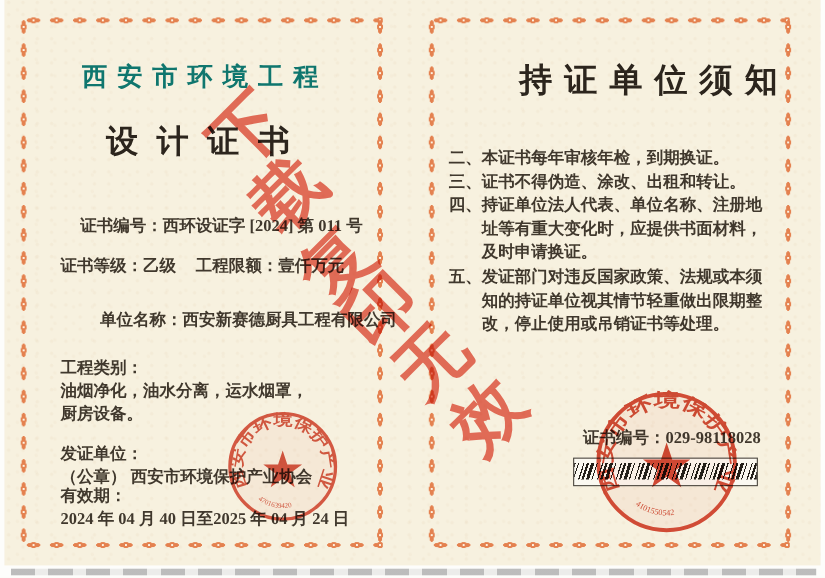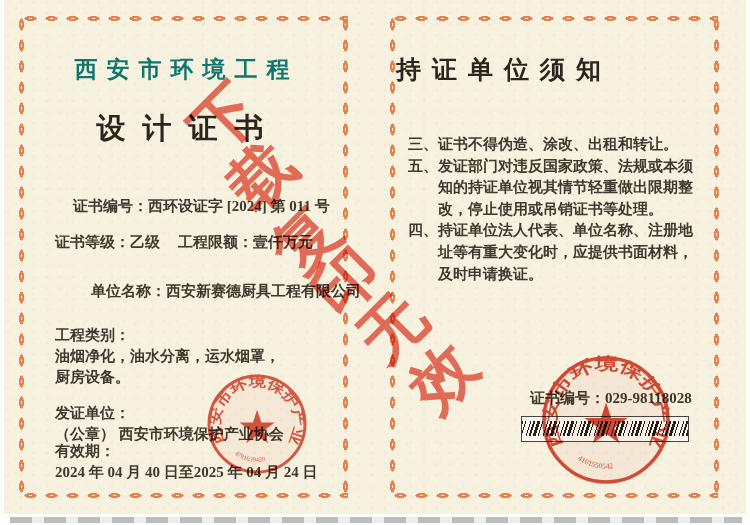--- a/index.html
+++ b/index.html
@@ -28,22 +28,22 @@
              font-size:23px;font-weight:700;color:#0f766e;letter-spacing:9px;text-indent:5px;}
   #lp-title2{position:absolute;left:20px;top:109px;width:328px;text-align:center;
              font-size:29px;font-weight:700;color:#2c251d;letter-spacing:17px;text-indent:9px;}
   #lp-sub{position:absolute;left:20px;top:145px;width:328px;text-align:center;
           font-size:15px;font-weight:600;letter-spacing:5px;text-indent:3px;color:#463d30;}
   .row{position:absolute;left:55px;width:290px;font-size:15px;line-height:21px;color:#40382d;}
   .row .pair{display:inline-block;vertical-align:top;margin-right:18px;}
   .row .lbl{display:inline-block;vertical-align:top;font-weight:700;}
   .row .val{display:inline-block;vertical-align:top;font-weight:600;}
   
-  #rp-title{position:absolute;left:390px;top:53px;width:328px;text-align:left;
-            font-size:25px;font-weight:700;color:#2c251d;letter-spacing:11px;text-indent:6px;}
+  #rp-title{position:absolute;left:390px;top:53px;width:328px;text-align:right;
+            font-size:30px;font-weight:700;color:#2c251d;letter-spacing:11px;text-indent:6px;}
   #notice{position:absolute;left:408px;top:134px;width:322px;font-size:15px;
           line-height:21.6px;font-weight:600;color:#40382d;}
   .notice-item{padding-left:30px;text-indent:-30px;}
   #phone{position:absolute;left:530px;top:389px;font-size:15px;font-weight:700;color:#40382d;}
   
   #barcode{position:absolute;left:521px;top:416px;width:166px;height:24px;border:1px solid #4a453c;
            background:#fbf9f1;overflow:hidden;}
   #barcode .bars{position:absolute;left:-8px;top:4px;width:190px;height:15px;transform:skewX(-18deg);
            background:repeating-linear-gradient(90deg,#24201a 0 2px,transparent 2px 4px,#24201a 4px 7px,
                       transparent 7px 9px,#24201a 9px 10px,transparent 10px 14px,#24201a 14px 15px,transparent 15px 17px);}
@@ -79,23 +79,24 @@
       <div class="row" style="top: 196px; margin-left: 18px;"><span class="pair"><span class="lbl">证书编号：</span><span class="val">西环设证字 [2024] 第 011 号</span></span></div>
       <div class="row" style="top: 232px;"><span class="pair"><span class="lbl">证书等级：</span><span class="val">乙级</span></span><span class="pair"><span class="lbl">工程限额：</span><span class="val">壹仟万元</span></span></div>
       <div class="row" style="top: 281px; margin-left: 36px;"><span class="pair"><span class="lbl">单位名称：</span><span class="val">西安新赛德厨具工程有限公司</span></span></div>
       <div class="row" style="top: 325px;"><span class="pair"><span class="lbl">工程类别：</span><span class="val">油烟净化，油水分离，运水烟罩，<br>厨房设备。</span></span></div>
       <div class="row" style="top: 403px;"><span class="pair"><span class="lbl">发证单位：</span><span class="val">（公章） 西安市环境保护产业协会</span></span></div>
       <div class="row" style="top: 441px;"><span class="pair"><span class="lbl">有效期：</span><span class="val">2024 年 04 月 40 日至2025 年 04 月 24 日</span></span></div>
     </div>
 
   <div id="rp-title">持证单位须知</div>
   <div id="notice">
+      <div class="notice-item">二、本证书每年审核年检，到期换证。</div>
       <div class="notice-item">三、证书不得伪造、涂改、出租和转让。</div>
+      <div class="notice-item">四、持证单位法人代表、单位名称、注册地<br>址等有重大变化时，应提供书面材料，<br>及时申请换证。</div>
       <div class="notice-item">五、发证部门对违反国家政策、法规或本须<br>知的持证单位视其情节轻重做出限期整<br>改，停止使用或吊销证书等处理。</div>
-      <div class="notice-item">四、持证单位法人代表、单位名称、注册地<br>址等有重大变化时，应提供书面材料，<br>及时申请换证。</div>
     </div>
   <div id="phone"><span>证书编号：</span><span>029-98118028</span></div>
   <div id="barcode">
     <div class="bars"></div>
   </div>
 
   <svg id="seal-left" class="seal" width="104" height="104" viewBox="-52 -52 104 104">
     <defs>
       <path id="ringL" d="M -32 18 A 37 37 0 1 1 32 18"></path>
       <path id="codeL" d="M -24 29 A 37 37 0 0 0 24 29"></path>

